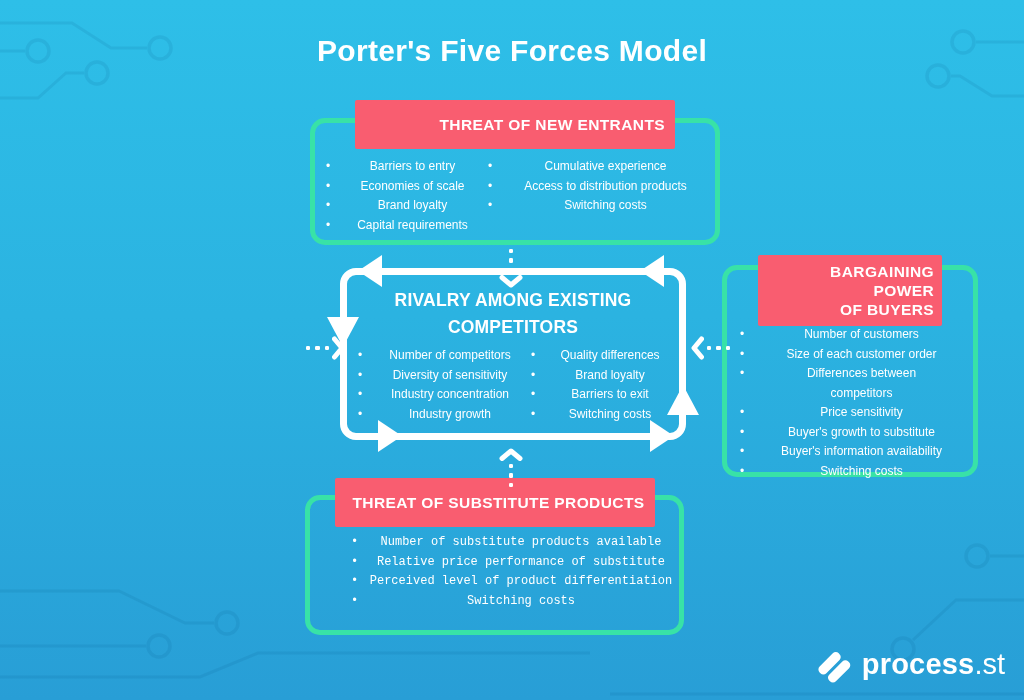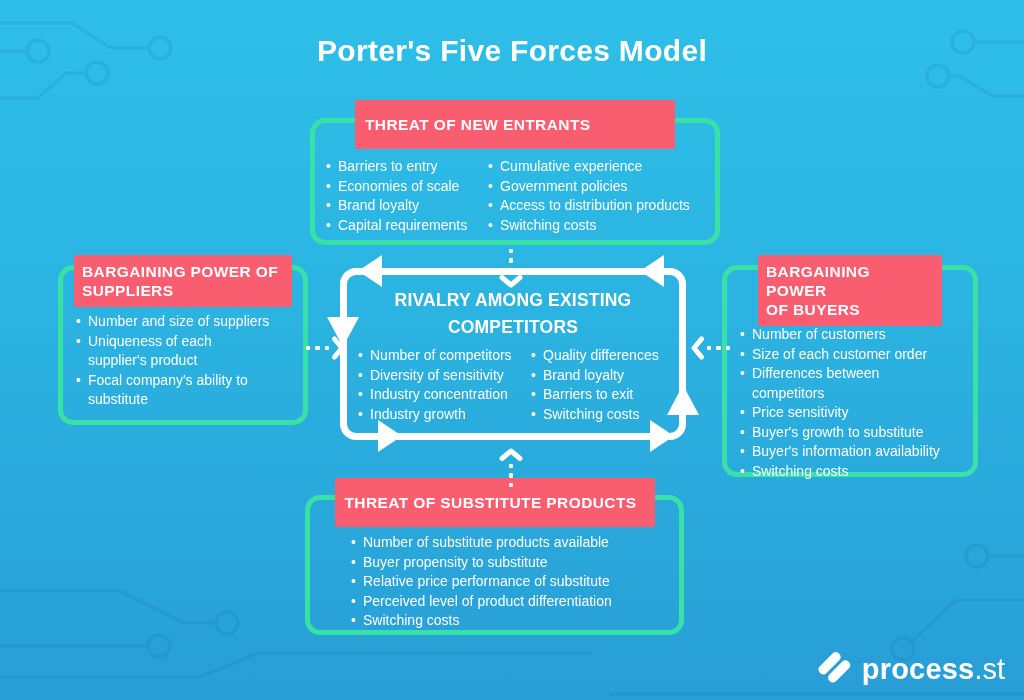--- a/index.html
+++ b/index.html
@@ -18,44 +18,44 @@
     text-align:center; font-size:30px; font-weight:700; letter-spacing:.3px; z-index:2;
   }
   .force {
     position:absolute; border:5px solid var(--accent-green,#38E2A7);
     border-radius:15px; z-index:1;
   }
   .force-header {
     position:absolute; left:50%; transform:translateX(-50%);
     background:var(--accent-pink,#F95D70); border-radius:2px;
     font-weight:700; font-size:15.5px; line-height:19px; letter-spacing:.4px;
-    text-align:left; white-space:pre-line; z-index:3;
-  }
-  ul { list-style:none; font-size:14px; line-height:19.5px; }
+    text-align:right; white-space:pre-line; z-index:3;
+  }
+  ul { list-style:none; font-size:12px; line-height:19.5px;text-align:center; }
   li { position:relative; padding-left:13px; white-space:pre-line; }
   li::before { content:"\2022"; position:absolute; left:1px; }
   .cols { display:flex; }
 
   .f-top { left:310px; top:118px; width:410px; height:127px; }
   .f-top .force-header { top:-23px; width:320px; padding:15px 10px; }
   .f-top .cols { margin:34px 4px 0 10px; }
   .f-top .cols ul:first-child { width:162px; flex:none; }
   .f-top .cols ul:last-child { flex:1; }
 
   .f-sup { left:58px; top:265px; width:250px; height:160px; }
   .f-sup .force-header { top:-15px; width:218px; padding:7px 8px; }
   .f-sup ul { margin:42px 4px 0 12px; }
 
   .f-buy { left:722px; top:265px; width:256px; height:212px; }
   .f-buy .force-header { top:-15px; width:184px; padding:7px 8px; }
   .f-buy ul { margin:55px 2px 0 12px; }
 
   .f-bot { left:305px; top:495px; width:379px; height:140px; }
   .f-bot .force-header { top:-22px; width:320px; padding:15px 10px; }
-  .f-bot ul { margin:33px 0 0 40px; }
+  .f-bot ul { margin:33px 0 0 40px;font-family:Liberation Mono, monospace; }
 
   .rivalry {
     position:absolute; left:340px; top:268px; width:346px; height:172px;
     border:7px solid #fff; border-radius:16px; z-index:1;
   }
   .rivalry h2 {
     margin:12px 6px 5px; font-size:17.5px; line-height:27px;
     text-align:center; font-weight:700; letter-spacing:.2px;
   }
   .rivalry .cols { margin:1px 2px 0 10px; }
@@ -68,21 +68,21 @@
   .dots-arrow.vert { flex-direction:column; }
   .dots-arrow.horz { flex-direction:row; }
   .dot { background:#fff; width:4.5px; height:4.5px; border-radius:1.3px; flex:none; }
   .vert .dot { margin:2.6px 0; }
   .horz .dot { margin:0 2.6px; }
   .a-down { left:499px; top:246px; }
   .a-up   { left:499px; top:448px; }
   .a-right{ left:303px; top:336px; }
   .a-left { left:691px; top:336px; }
 
-  .logo { position:absolute; right:19px; bottom:14px; display:flex; align-items:flex-end; gap:9px; z-index:2; }
+  .logo { position:absolute; right:19px; bottom:14px; display:flex; align-items:flex-start; gap:9px; z-index:2; }
   .logo-name { font-size:29px; font-weight:700; letter-spacing:.2px; }
   .logo-suffix { font-size:29px; font-weight:400; }
 </style>
 </head>
 <body>
 
 <div class="canvas">
 
   <svg class="circuit" width="1024" height="700" viewBox="0 0 1024 700" fill="none" stroke="#00537F" stroke-opacity="0.10" stroke-width="3">
     <path d="M -6 23 H 72 L 111 48 H 147"></path>
@@ -113,59 +113,46 @@
     <div class="force-header">THREAT OF NEW ENTRANTS</div>
     <div class="cols">
       <ul>
           <li>Barriers to entry</li>
           <li>Economies of scale</li>
           <li>Brand loyalty</li>
           <li>Capital requirements</li>
         </ul>
       <ul>
           <li>Cumulative experience</li>
-          <li>Government policies</li>
           <li>Access to distribution products</li>
           <li>Switching costs</li>
         </ul>
     </div>
   </section>
 
-  <section class="force f-sup">
-    <div class="force-header">BARGAINING POWER OF
-SUPPLIERS</div>
-    <ul>
-        <li>Number and size of suppliers</li>
-        <li>Uniqueness of each
-supplier's product</li>
-        <li>Focal company's ability to
-substitute</li>
-      </ul>
-  </section>
 
   <section class="force f-buy">
     <div class="force-header">BARGAINING POWER
 OF BUYERS</div>
     <ul>
         <li>Number of customers</li>
         <li>Size of each customer order</li>
         <li>Differences between
 competitors</li>
         <li>Price sensitivity</li>
         <li>Buyer's growth to substitute</li>
         <li>Buyer's information availability</li>
         <li>Switching costs</li>
       </ul>
   </section>
 
   <section class="force f-bot">
     <div class="force-header">THREAT OF SUBSTITUTE PRODUCTS</div>
     <ul>
         <li>Number of substitute products available</li>
-        <li>Buyer propensity to substitute</li>
         <li>Relative price performance of substitute</li>
         <li>Perceived level of product differentiation</li>
         <li>Switching costs</li>
       </ul>
   </section>
 
   <section class="rivalry">
     <h2>RIVALRY AMONG EXISTING COMPETITORS</h2>
     <div class="cols">
       <ul>

